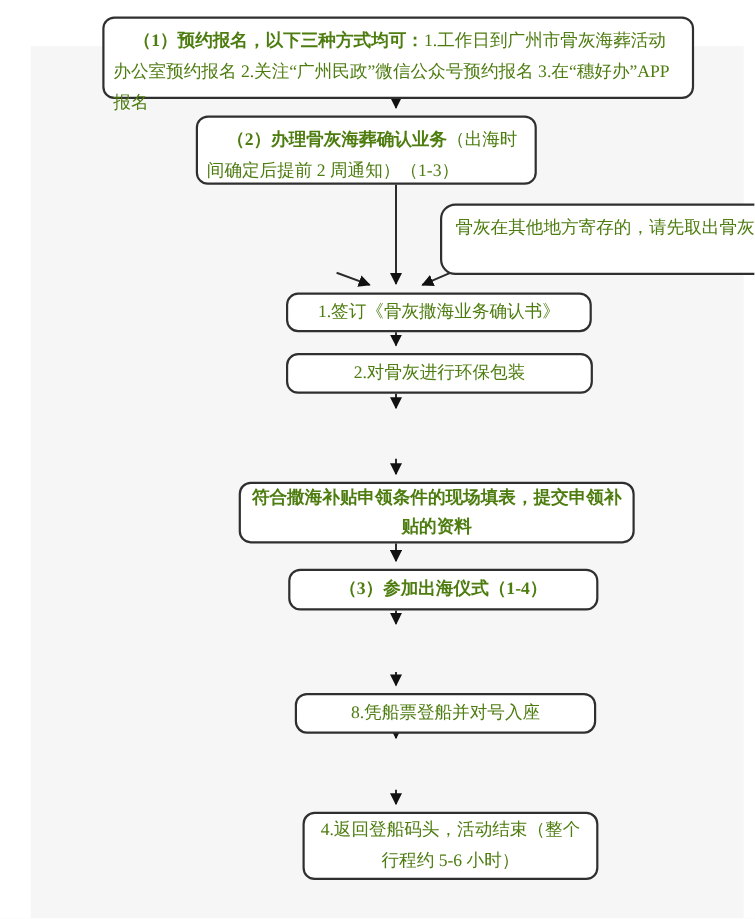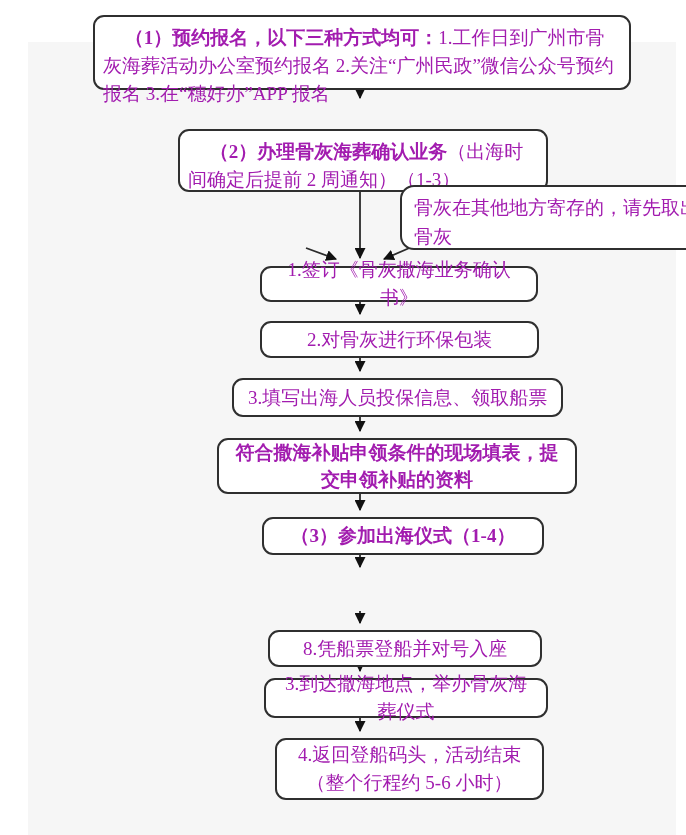--- a/index.html
+++ b/index.html
@@ -15,23 +15,23 @@
     position:absolute;left:28px;top:42px;width:648px;height:793px;
     background:#f6f6f6;
   }
   .connectors{position:absolute;left:0;top:0;width:686px;height:835px;pointer-events:none;}
   .conn{stroke:#2b2b2b;stroke-width:1.8;fill:none;}
   .node{
     position:absolute;
     box-sizing:border-box;
     background:#ffffff;
     border:2px solid #2f2f2f;
-    font-size:19px;
+    font-size:16px;
     line-height:28px;
-    color:#a21caf;
+    color:#4d7c0f;
   }
   .rounded{border-radius:11px;}
   .rounded-lg{border-radius:14px;}
   .para{padding:7px 8px 7px 8px;text-align:left;}
   .indent{text-indent:1.15em;}
   .center{
     display:flex;align-items:center;justify-content:center;
     text-align:center;padding:2px 10px;margin-left:38px;
   }
   .bold{font-weight:700;}
@@ -59,50 +59,44 @@
     <line class="conn" x1="360" y1="417" x2="360" y2="431" marker-end="url(#arrow)"></line>
     <line class="conn" x1="360" y1="494" x2="360" y2="510" marker-end="url(#arrow)"></line>
     <line class="conn" x1="360" y1="555" x2="360" y2="567" marker-end="url(#arrow)"></line>
     <line class="conn" x1="360" y1="611" x2="360" y2="623" marker-end="url(#arrow)"></line>
     <line class="conn" x1="360" y1="667" x2="360" y2="671" marker-end="url(#arrow)"></line>
     <line class="conn" x1="360" y1="718" x2="360" y2="731" marker-end="url(#arrow)"></line>
   </svg>
 
   <div class="node rounded para indent" style="left:93px;top:15px;width:538px;height:75px;"><span class="b">（1）预约报名，以下三种方式均可：</span><span>1.工作日到广州市骨灰海葬活动办公室预约报名 2.关注“广州民政”微信公众号预约报名 3.在“穗好办”APP 报名</span></div>
 
-  <div class="node rounded para indent" style="left:178px;top:105px;width:370px;height:63px;margin-top:24px;"><span class="b">（2）办理骨灰海葬确认业务</span><span>（出海时间确定后提前 2 周通知）（1-3）</span></div>
+  <div class="node rounded para indent" style="left:178px;top:105px;width:310px;height:63px;"><span class="b">（2）办理骨灰海葬确认业务</span><span>（出海时间确定后提前 2 周通知）（1-3）</span></div>
 
 
   <div class="node rounded-lg callout" style="left:400px;top:185px;width:318px;height:65px;"><span>骨灰在其他地方寄存的，请先取出骨灰</span></div>
 
   <div class="node rounded center" style="left:222px;top:266px;width:278px;height:36px;">
       <span>1.签订《骨灰撒海业务确认书》</span>
     </div>
 
   <div class="node rounded center" style="left:222px;top:321px;width:279px;height:37px;">
       <span>2.对骨灰进行环保包装</span>
     </div>
 
-  <div class="node rounded center" style="left:194px;top:378px;width:331px;height:39px;">
-      <span>3.填写出海人员投保信息、领取船票</span>
-    </div>
 
   <div class="node rounded center bold" style="left:179px;top:438px;width:360px;height:56px;line-height:27px;">
       <span>符合撒海补贴申领条件的现场填表，提交申领补贴的资料</span>
     </div>
 
   <div class="node rounded center bold" style="left:224px;top:517px;width:282px;height:38px;">
       <span>（3）参加出海仪式（1-4）</span>
     </div>
 
 
   <div class="node rounded center" style="left:230px;top:630px;width:274px;height:37px;">
       <span>8.凭船票登船并对号入座</span>
     </div>
 
-  <div class="node rounded center" style="left:226px;top:678px;width:284px;height:40px;">
-      <span>3.到达撒海地点，举办骨灰海葬仪式</span>
-    </div>
 
   <div class="node rounded center" style="left:237px;top:738px;width:269px;height:62px;line-height:28px;">
       <span>4.返回登船码头，活动结束（整个行程约 5-6 小时）</span>
     </div>
 </div>
 
 </body></html>

